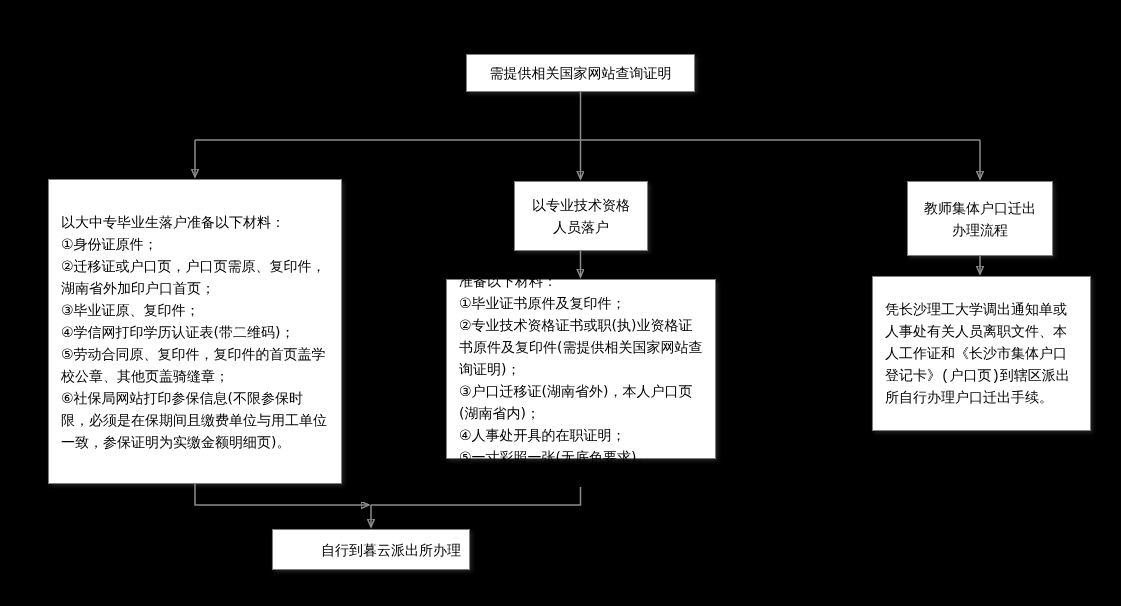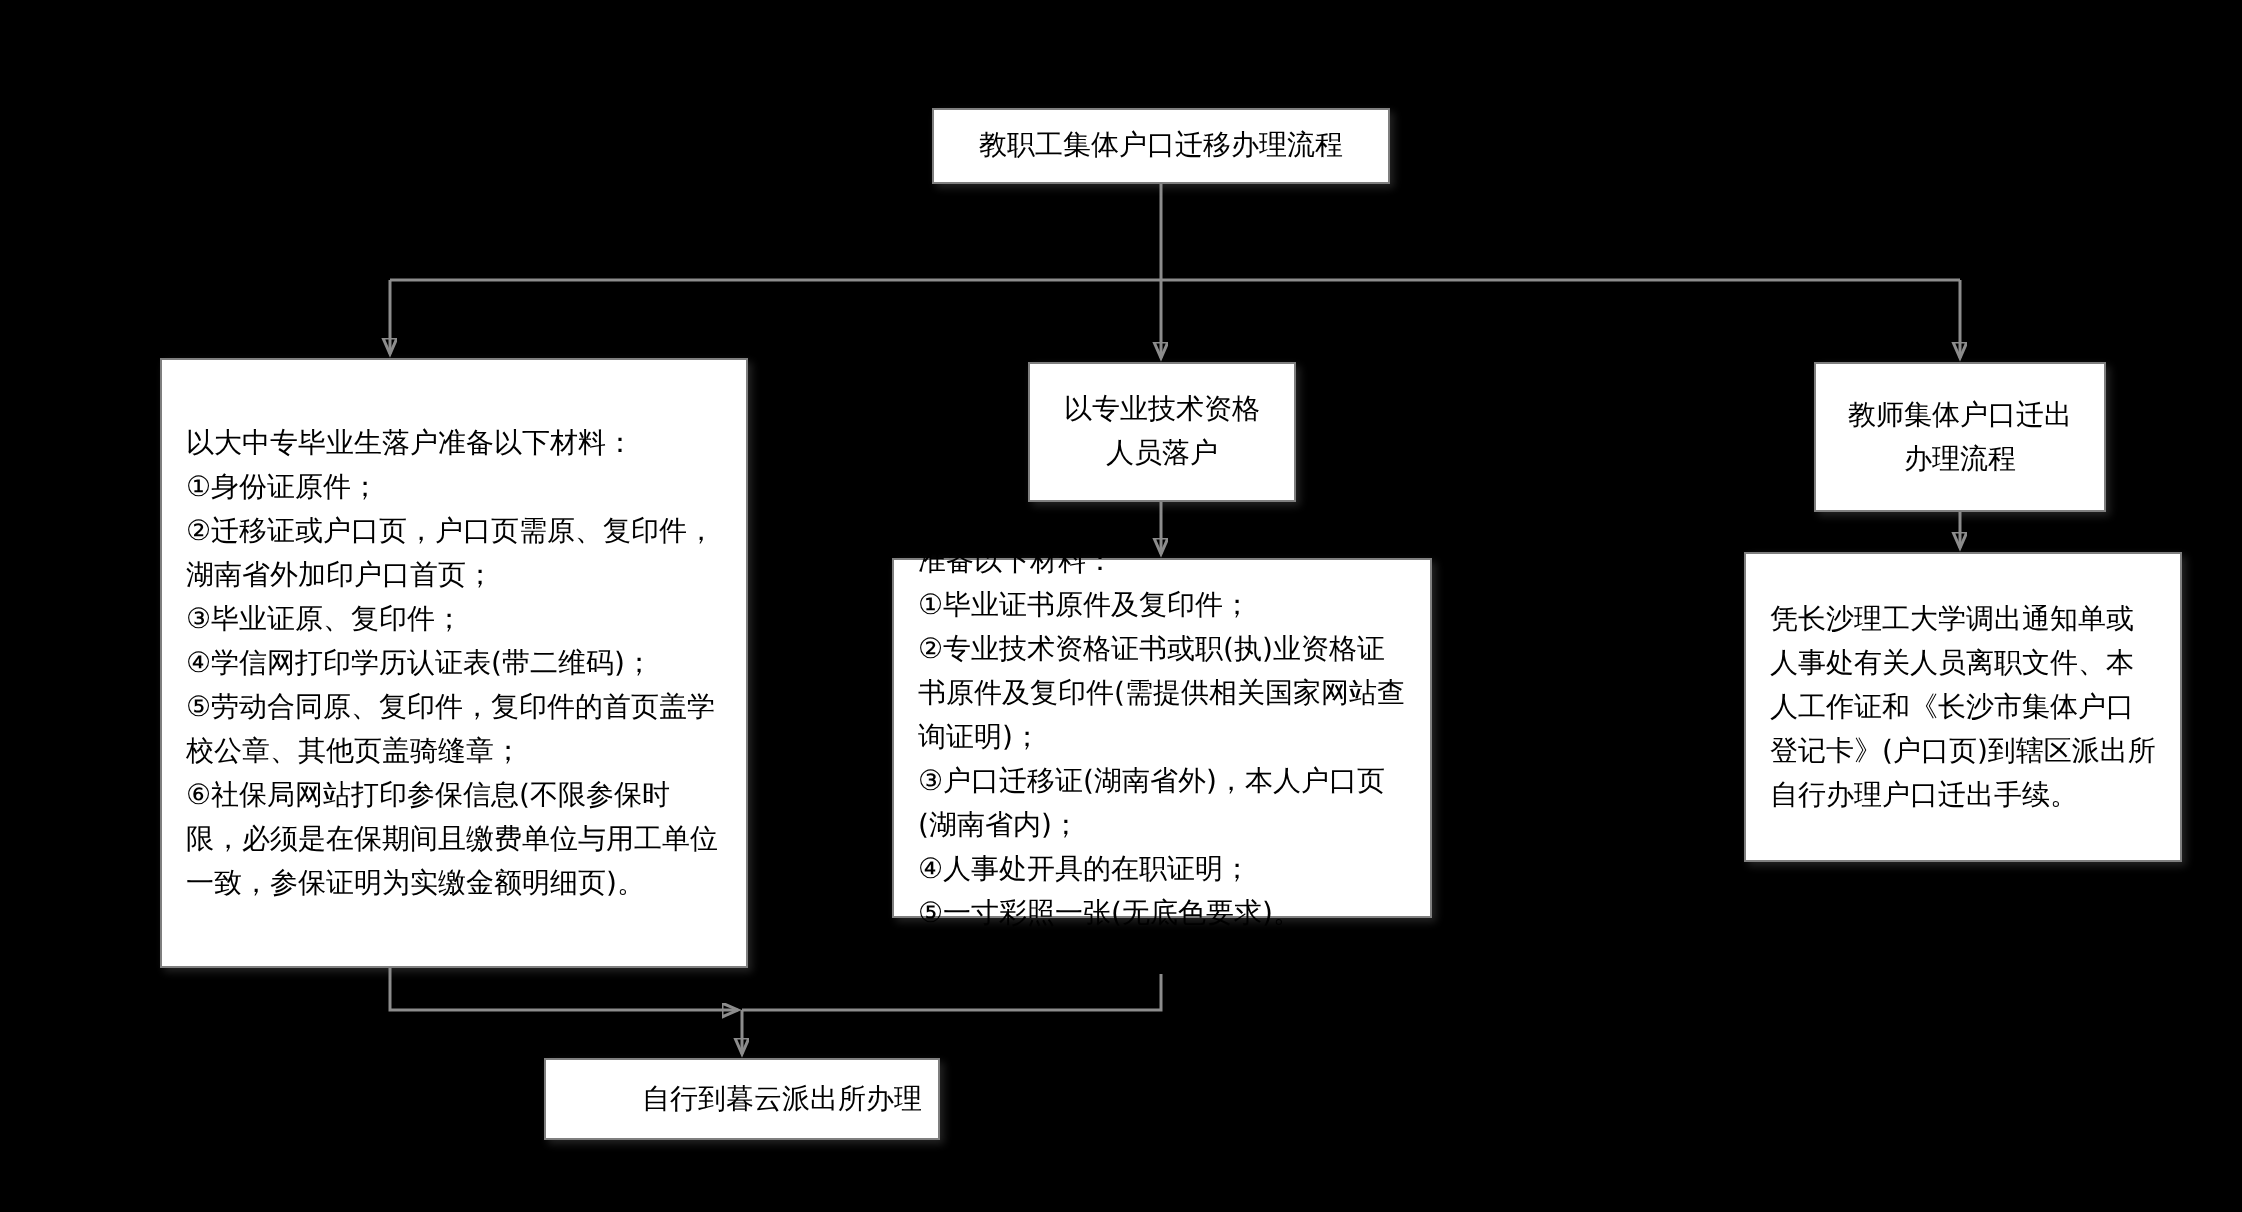--- a/index.html
+++ b/index.html
@@ -68,24 +68,24 @@
     <path d="M580.5 140 V179" marker-end="url(#arrow)"></path>
     <path d="M980 140 V179" marker-end="url(#arrow)"></path>
     <path d="M580.5 251 V277" marker-end="url(#arrow)"></path>
     <path d="M980 242 V274" marker-end="url(#arrow)"></path>
     <path d="M195 484 V505 H369" marker-end="url(#arrow)"></path>
     <path d="M580.5 487 V505 H371"></path>
     <path d="M371 505 V527" marker-end="url(#arrow)"></path>
   </svg>
 
   <div class="node centered" style="left:466px; top:54px; width:229px; height:38px;">
-    <div class="txt">教职工集体户口迁移办理流程</div>
+    <div class="txt">需提供相关国家网站查询证明</div>
   </div>
 
-  <div class="node leftalign" style="left:48px; top:179px; width:294px; height:305px;margin-left:32px;">
+  <div class="node leftalign" style="left:48px; top:179px; width:294px; height:305px;">
     <div class="txt">以大中专毕业生落户准备以下材料：
 ①身份证原件；
 ②迁移证或户口页，户口页需原、复印件，湖南省外加印户口首页；
 ③毕业证原、复印件；
 ④学信网打印学历认证表(带二维码)；
 ⑤劳动合同原、复印件，复印件的首页盖学校公章、其他页盖骑缝章；
 ⑥社保局网站打印参保信息(不限参保时限，必须是在保期间且缴费单位与用工单位一致，参保证明为实缴金额明细页)。</div>
   </div>
 
   <div class="node centered" style="left:514px; top:181px; width:134px; height:70px;">
@@ -100,21 +100,21 @@
 ③户口迁移证(湖南省外)，本人户口页(湖南省内)；
 ④人事处开具的在职证明；
 ⑤一寸彩照一张(无底色要求)。</div>
   </div>
 
   <div class="node centered" style="left:907px; top:181px; width:146px; height:75px;">
     <div class="txt">教师集体户口迁出
 办理流程</div>
   </div>
 
-  <div class="node leftalign" style="left:872px; top:276px; width:219px; height:155px;">
+  <div class="node leftalign" style="left:872px; top:276px; width:219px; height:155px;font-family:Liberation Mono, monospace;">
     <div class="txt">凭长沙理工大学调出通知单或人事处有关人员离职文件、本人工作证和《长沙市集体户口登记卡》(户口页)到辖区派出所自行办理户口迁出手续。</div>
   </div>
 
   <div class="node centered" style="left:272px; top:529px; width:198px; height:41px;padding-left:40px;">
     <div class="txt">自行到暮云派出所办理</div>
   </div>
 
 </div>
 
 </body></html>

